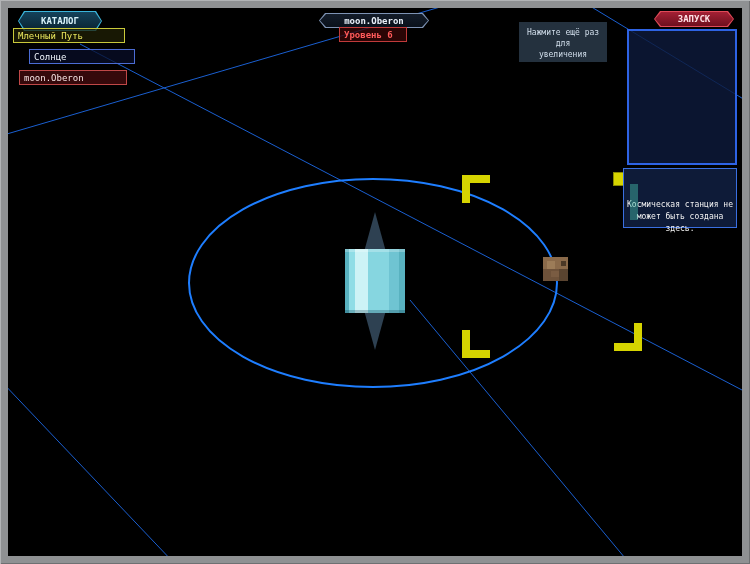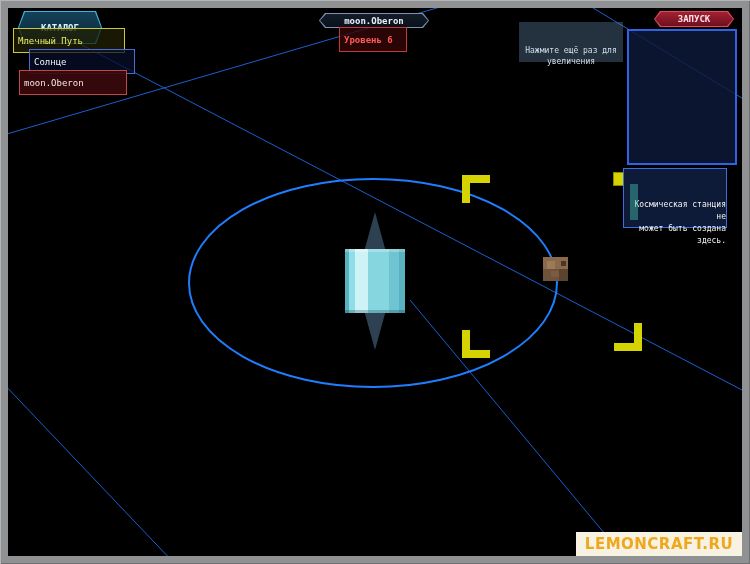--- a/index.html
+++ b/index.html
@@ -34,49 +34,49 @@
   .bracket.br{left:606px;top:315px;border-bottom:8px solid #d6d400;border-right:8px solid #d6d400;}
 
   .warnicon{position:absolute;left:605px;top:164px;width:11px;height:14px;z-index:4;
     background:#d6d400;border:1px solid #8a8a00;box-sizing:border-box;}
 
   
   .plate{position:absolute;z-index:5;font-size:9px;font-weight:bold;}
   .chamfer{clip-path:polygon(6px 0,calc(100% - 6px) 0,100% 50%,calc(100% - 6px) 100%,6px 100%,0 50%);}
   .plate .shell{position:absolute;inset:0;}
   .plate .inner{position:absolute;inset:1px;display:flex;align-items:center;justify-content:center;}
-  .catalog{left:10px;top:3px;width:84px;height:33px;}
+  .catalog{left:10px;top:3px;width:84px;height:20px;}
   .catalog .shell{background:#3ab4da;}
   .catalog .inner{background:linear-gradient(180deg,#14425a,#0a2433);color:#d8f2fa;}
   .headerplate{left:311px;top:5px;width:110px;height:15px;}
   .headerplate .shell{background:#7e93b4;}
   .headerplate .inner{background:linear-gradient(180deg,#131c29,#0a111b);color:#e8eff8;}
   .launch{left:646px;top:3px;width:80px;height:16px;}
   .launch .shell{background:#e04a58;}
   .launch .inner{background:linear-gradient(180deg,#a32034,#6e0f1e);color:#ffe2e6;}
 
   
   .listbox{position:absolute;z-index:5;box-sizing:border-box;display:flex;align-items:center;
-    padding:6px 4px;font-size:9px;height:25px;}
+    padding:6px 4px;font-size:9px;height:15px;}
   .galaxy{left:5px;top:20px;width:112px;border:1px solid #c9c93a;background:rgba(32,32,6,0.75);color:#e9e65d;}
   .star{left:21px;top:41px;width:106px;border:1px solid #4b6cd4;background:rgba(8,14,40,0.75);color:#eef3fb;}
   .bodybox{left:11px;top:62px;width:108px;border:1px solid #c04848;background:rgba(58,10,12,0.92);color:#f6e3e3;}
   .level{left:331px;top:19px;width:68px;border:1px solid #c03a3a;background:rgba(52,6,6,0.8);
     color:#ff5a5a;font-weight:bold;}
 
-  .tooltip{position:absolute;left:511px;top:14px;width:104px;height:40px;z-index:4;
+  .tooltip{position:absolute;left:511px;top:14px;width:88px;height:40px;z-index:4;
     background:rgba(104,140,178,0.35);color:#d2dfec;font-size:8px;line-height:11px;
-    text-align:center;padding-top:23px;box-sizing:border-box;white-space:pre-line;}
+    text-align:center;padding-top:5px;box-sizing:border-box;white-space:pre-line;}
 
   .bigpanel{position:absolute;left:619px;top:21px;width:110px;height:136px;z-index:4;
     border:2px solid #2e63e4;background:rgba(13,26,58,0.82);box-sizing:border-box;}
 
-  .warnpanel{position:absolute;left:615px;top:160px;width:104px;height:60px;z-index:5;
+  .warnpanel{position:absolute;left:615px;top:160px;width:114px;height:60px;z-index:5;
     border:1px solid #3a6fe0;background:rgba(16,30,62,0.9);box-sizing:border-box;
-    color:#f2f2f2;font-size:8px;line-height:12px;text-align:right;padding-top:6px;
+    color:#f2f2f2;font-size:8px;line-height:12px;text-align:center;padding-top:6px;
     white-space:pre-line;}
   .gauge{position:absolute;left:6px;top:15px;width:8px;height:36px;background:rgba(70,190,170,0.45);}
 
   .watermark{position:absolute;right:0;bottom:0;width:166px;height:24px;z-index:6;
     background:#f7f2e2;color:#efa71d;font-family:"DejaVu Sans", sans-serif;font-weight:bold;
     font-size:15px;letter-spacing:0.5px;display:flex;align-items:center;justify-content:center;}
 </style>
 </head>
 <body>
 
@@ -151,18 +151,15 @@
 
     <div class="bigpanel"></div>
 
     <div class="warnpanel">
       <div class="gauge"></div>
       <span>Космическая станция не
 может быть создана
 здесь.</span>
     </div>
 
-    <div class="watermark">
-      <span>LEMONCRAFT.RU</span>
-    </div>
 
   </div>
 </div>
 
 </body></html>

